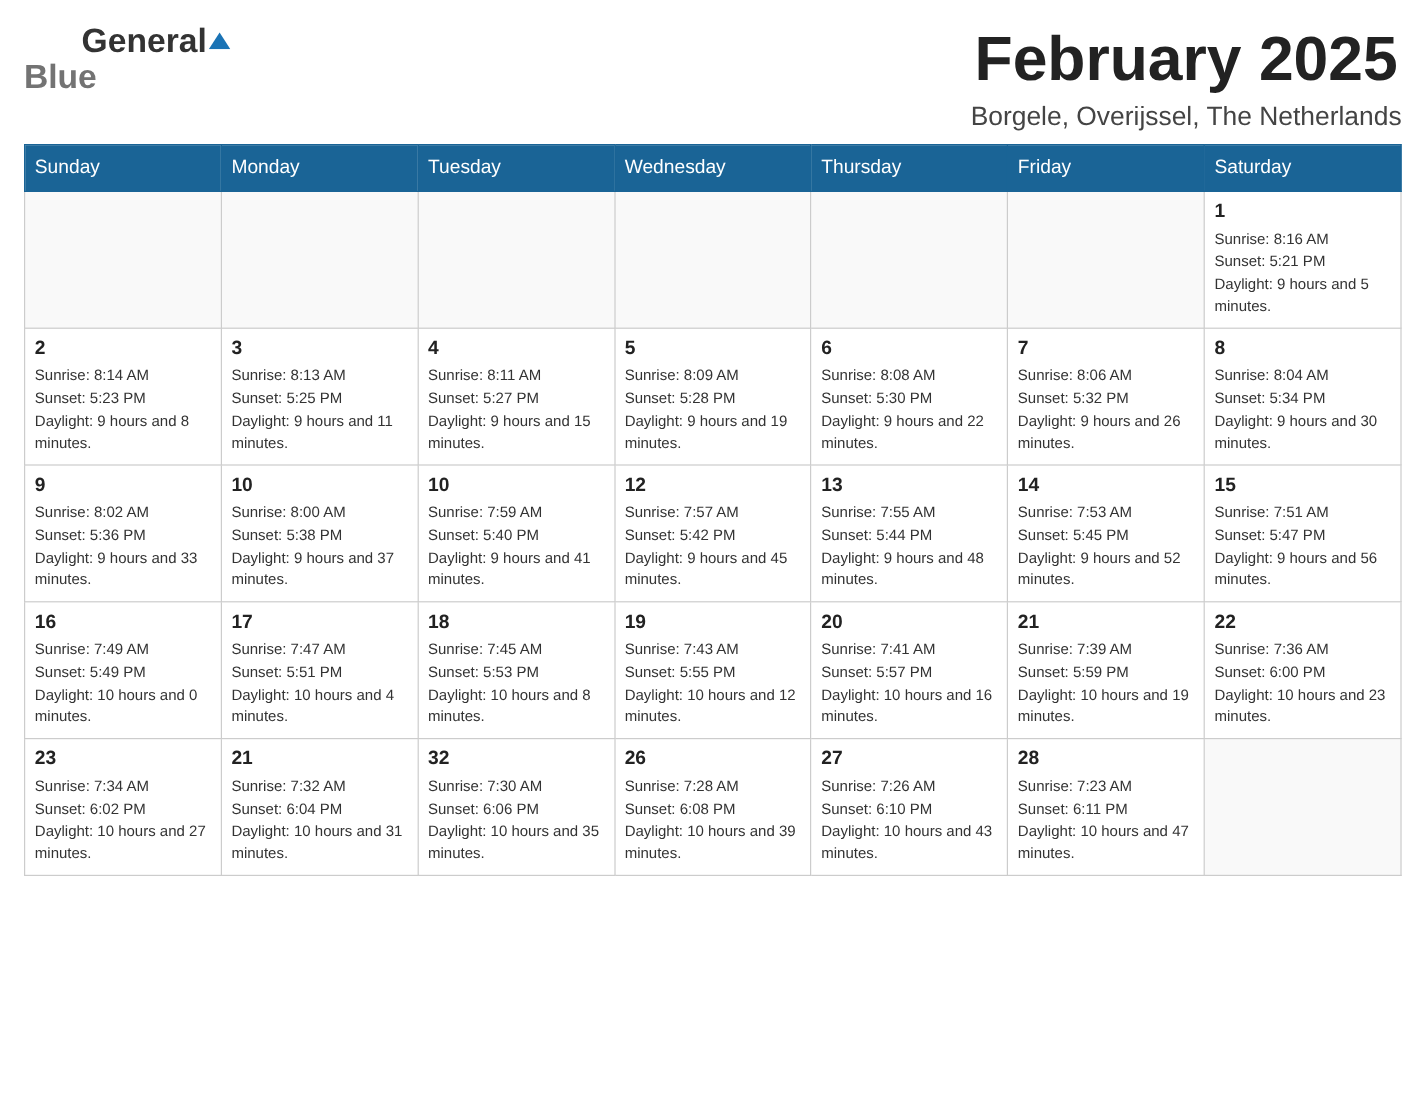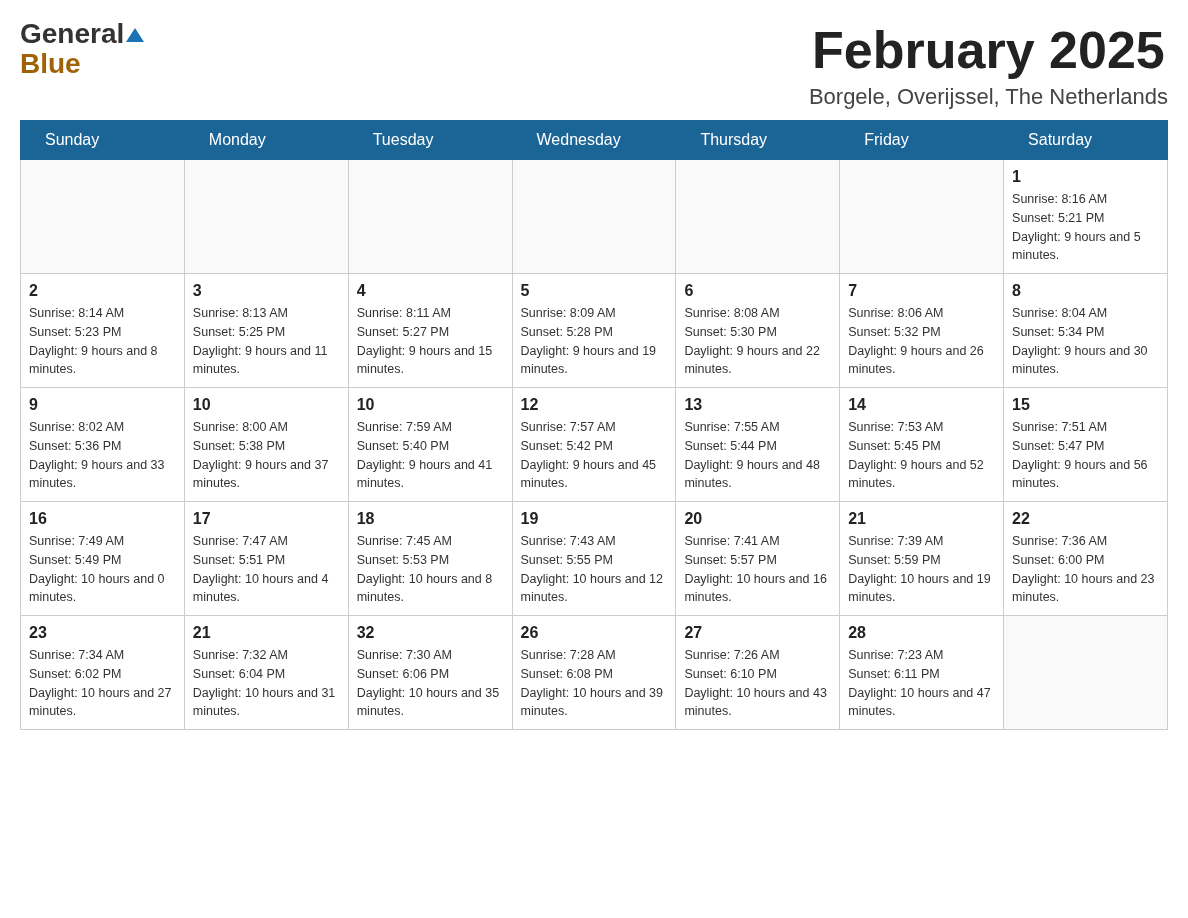--- a/index.html
+++ b/index.html
@@ -18,23 +18,24 @@
     }
     .logo {
       display: flex;
       flex-direction: column;
       align-items: flex-start;
     }
     .logo-general {
       color: #333;
       font-size: 28px;
       font-weight: bold;
+      margin-left: 48px;
     }
     .logo-blue {
-      color: #a16207;
+      color: #737373;
       font-size: 28px;
       font-weight: bold;
     }
     .title-section {
       text-align: right;
     }
     .calendar-title {
       font-size: 52px;
       font-weight: bold;
       color: #222;
@@ -46,21 +47,21 @@
       margin-top: 4px;
     }
     .calendar {
       width: 100%;
       border-collapse: collapse;
       margin-top: 10px;
     }
     .calendar thead tr th {
       background-color: #1a6496;
       color: #fff;
-      padding: 10px 24px;
+      padding: 10px 8px;
       text-align: left;
       font-size: 16px;
       font-weight: normal;
       border: 1px solid #1a6496;
     }
     .calendar tbody tr td {
       vertical-align: top;
       padding: 8px;
       border: 1px solid #ccc;
       width: calc(100% / 7);

